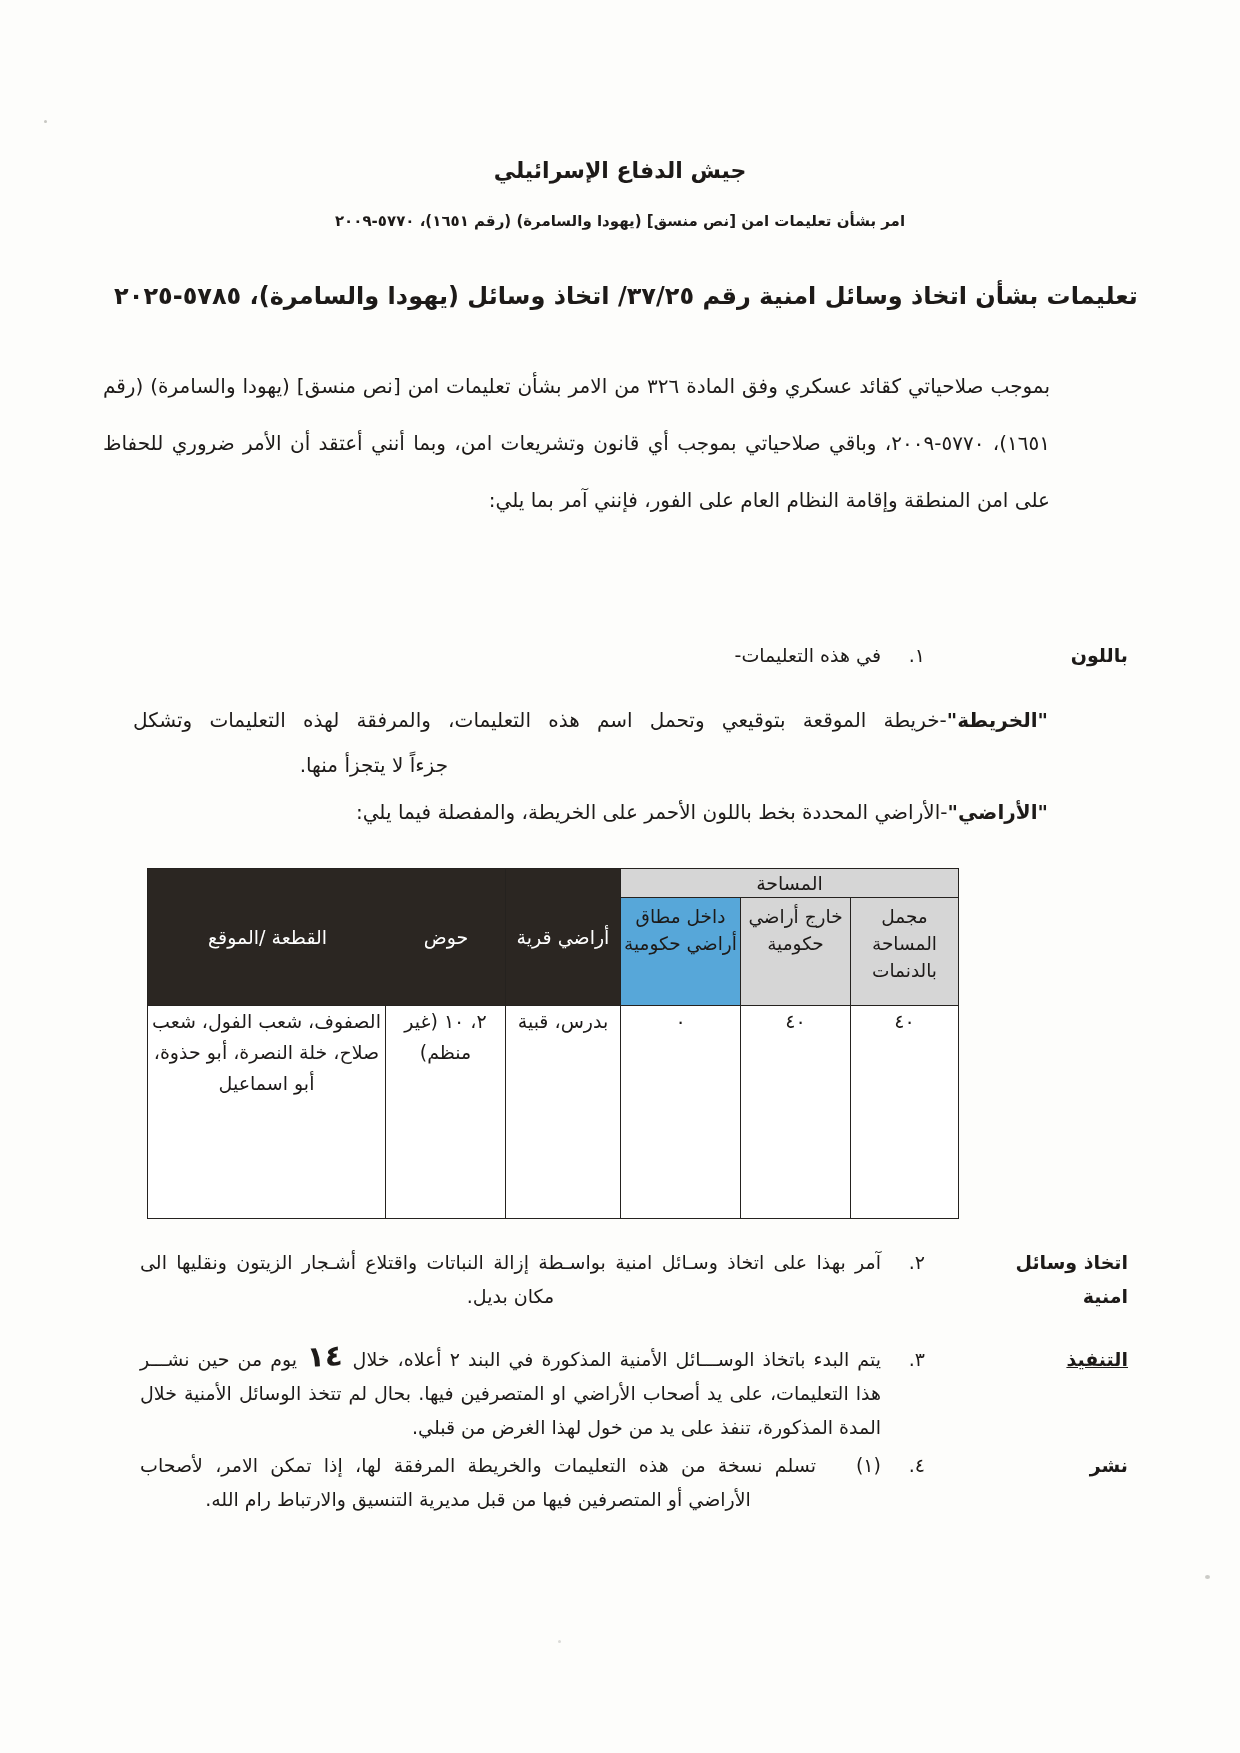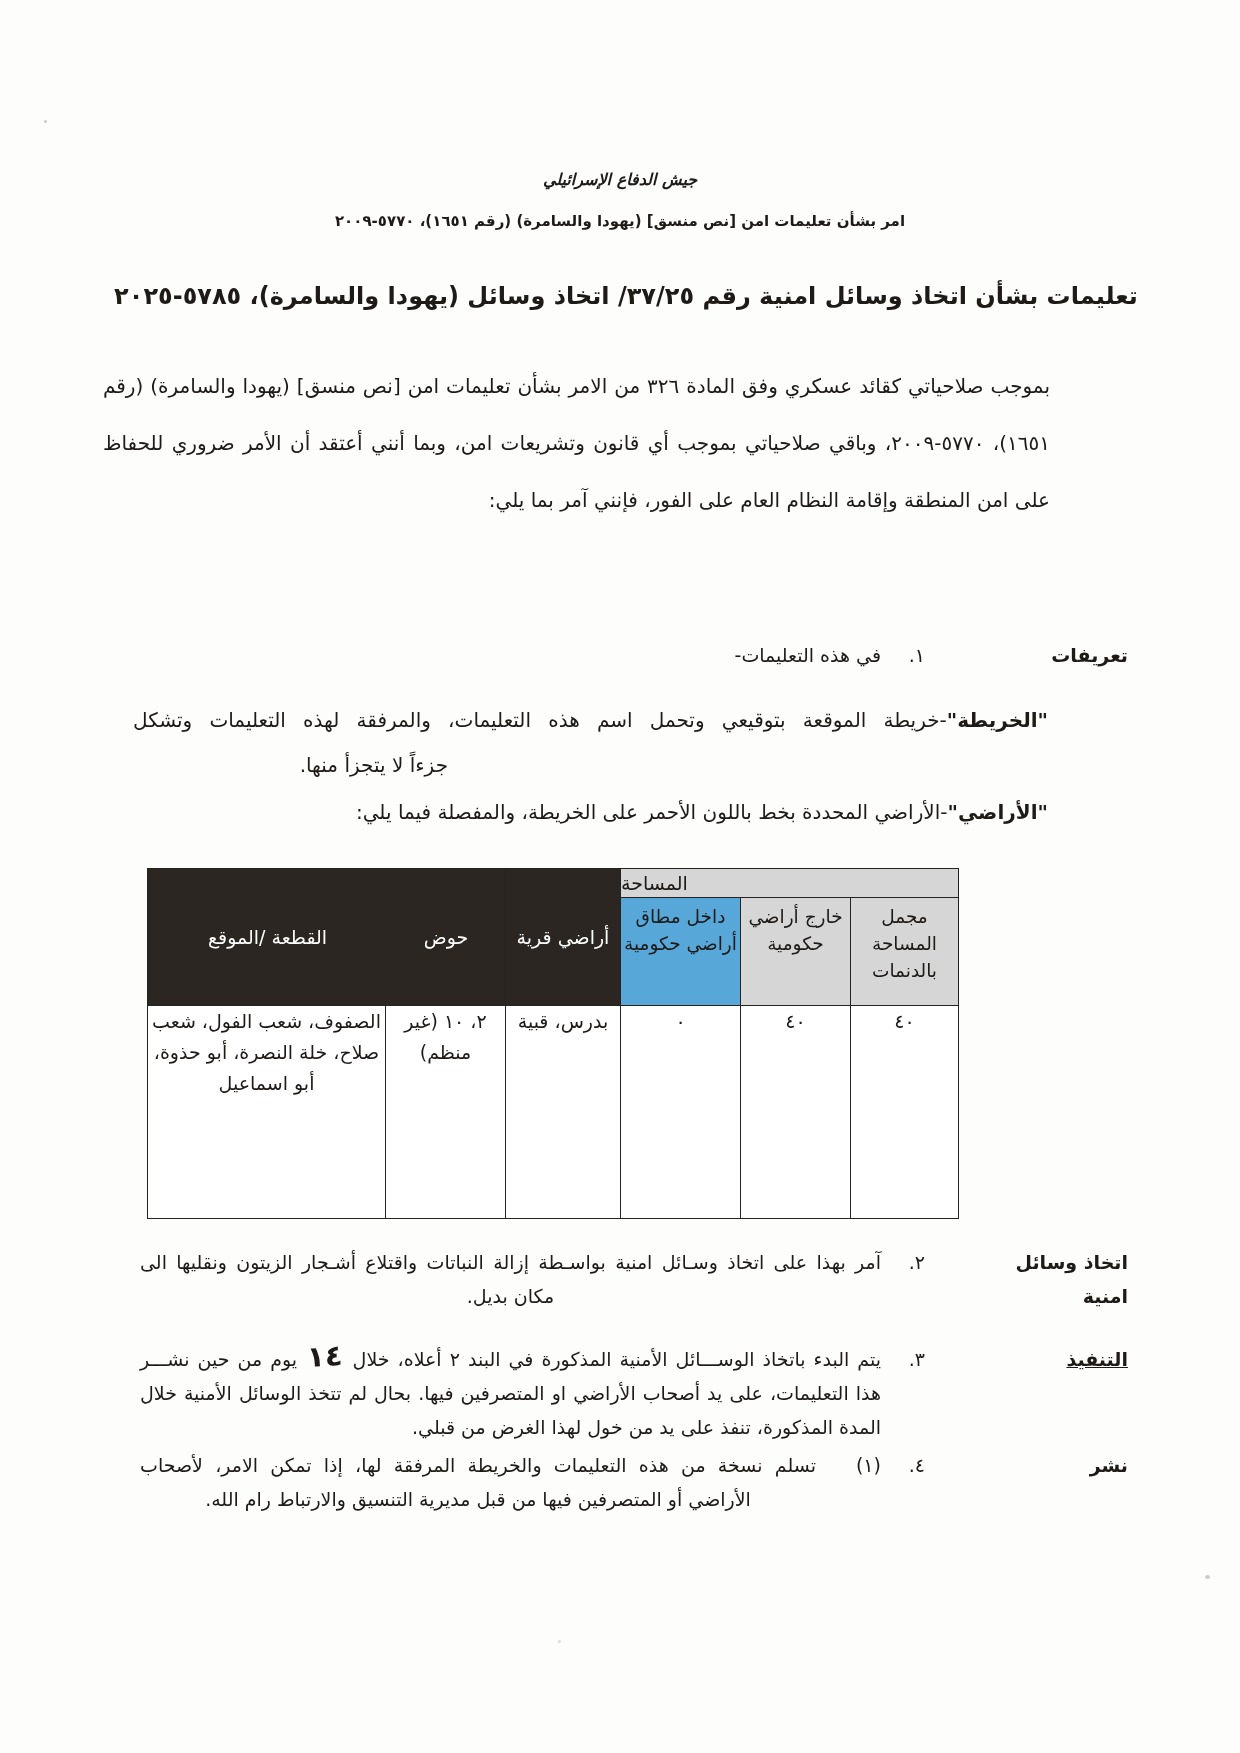--- a/index.html
+++ b/index.html
@@ -3,21 +3,21 @@
 <meta charset="utf-8">
 <style>
   html,body{margin:0;padding:0;background:#e8e8e8;}
   .page{
     position:relative; width:1240px; height:1753px; margin:0 auto;
     background:#fdfdfb; overflow:hidden;
     font-family:"DejaVu Sans", sans-serif; color:#1d1a18;
   }
   
   .hline{position:absolute; left:0; right:0; text-align:center; font-weight:bold; direction:rtl;}
-  .h1{top:170px; font-size:16px;font-style:italic;}
+  .h1{top:158px; font-size:22px;}
   .h2{top:212px; font-size:15px;}
   .h3{top:282px; font-size:24px;margin-left:12px;}
   
   .intro{
     position:absolute; top:358px; left:103px; width:947px;
     direction:rtl; text-align:justify; font-size:20px; line-height:57px;
   }
   
   .sec{position:absolute; right:112px; left:140px; display:flex; direction:rtl;
        font-size:19px; line-height:34px;}
@@ -36,21 +36,21 @@
   .def1 .l1{text-align:justify; text-align-last:justify;}
   .def1 .l2{text-align:right; padding-right:600px;}
   .def2{position:absolute; top:800px; left:133px; width:915px; direction:rtl;
         font-size:20px; text-align:right;}
   .term{font-weight:bold;}
   
   .tblwrap{position:absolute; top:868px; left:147px;}
   table.land{border-collapse:collapse; table-layout:fixed; width:811px; direction:rtl;
              font-size:18.5px; background:#fff;}
   table.land th, table.land td{border:1.5px solid #25221f; font-weight:normal; padding:0;}
-  th.area{height:28px; background:#d6d6d6; text-align:left; font-size:19px;}
+  th.area{height:28px; background:#d6d6d6; text-align:center; font-size:19px;}
   tr.hdr2 th{height:102px; vertical-align:top; padding-top:5px; text-align:center; line-height:27px;}
   th.gray{background:#d6d6d6;}
   th.blue{background:#57a7d9;}
   th.dark{background:#2b2622; color:#ffffff; vertical-align:middle; text-align:center; font-size:19px;}
   .darksplit{display:flex; direction:rtl; align-items:center;}
   .darksplit .basin-h{width:118px; flex:none; text-align:center;}
   .darksplit .parcel-h{flex:1; text-align:center;}
   tr.data td{height:212px; vertical-align:top; text-align:center; line-height:31px; font-size:19px;}
   td.c-parcel{padding:26px 54px 0 54px;margin-top:45px;}
   td.c-basin{padding-top:26px;margin-top:10px;}
@@ -66,21 +66,21 @@
 
 <div class="page">
 
   <div class="hline h1">جيش الدفاع الإسرائيلي</div>
   <div class="hline h2">امر بشأن تعليمات امن [نص منسق] (يهودا والسامرة) (رقم ١٦٥١)، ٥٧٧٠-٢٠٠٩</div>
   <div class="hline h3">تعليمات بشأن اتخاذ وسائل امنية رقم ٣٧/٢٥/ اتخاذ وسائل (يهودا والسامرة)، ٥٧٨٥-٢٠٢٥</div>
 
   <div class="intro">بموجب صلاحياتي كقائد عسكري وفق المادة ٣٢٦ من الامر بشأن تعليمات امن [نص منسق] (يهودا والسامرة) (رقم ١٦٥١)، ٥٧٧٠-٢٠٠٩، وباقي صلاحياتي بموجب أي قانون وتشريعات امن، وبما أنني أعتقد أن الأمر ضروري للحفاظ على امن المنطقة وإقامة النظام العام على الفور، فإنني آمر بما يلي:</div>
 
   <div class="sec sec1">
-    <div class="lbl">تعريفات</div>
+    <div class="lbl">باللون</div>
     <div class="num">١.</div>
     <div class="txt">في هذه التعليمات-</div>
   </div>
 
   <div class="def1">
     <div class="l1"><span class="term">"الخريطة"</span><span>-خريطة الموقعة بتوقيعي وتحمل اسم هذه التعليمات، والمرفقة لهذه التعليمات وتشكل</span></div>
     <div class="l2">جزءاً لا يتجزأ منها.</div>
   </div>
 
   <div class="def2"><span class="term">"الأراضي"</span><span>-الأراضي المحددة بخط باللون الأحمر على الخريطة، والمفصلة فيما يلي:</span></div>

